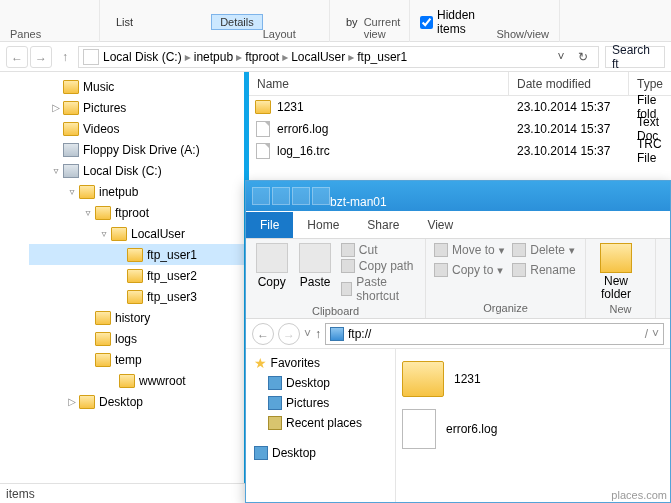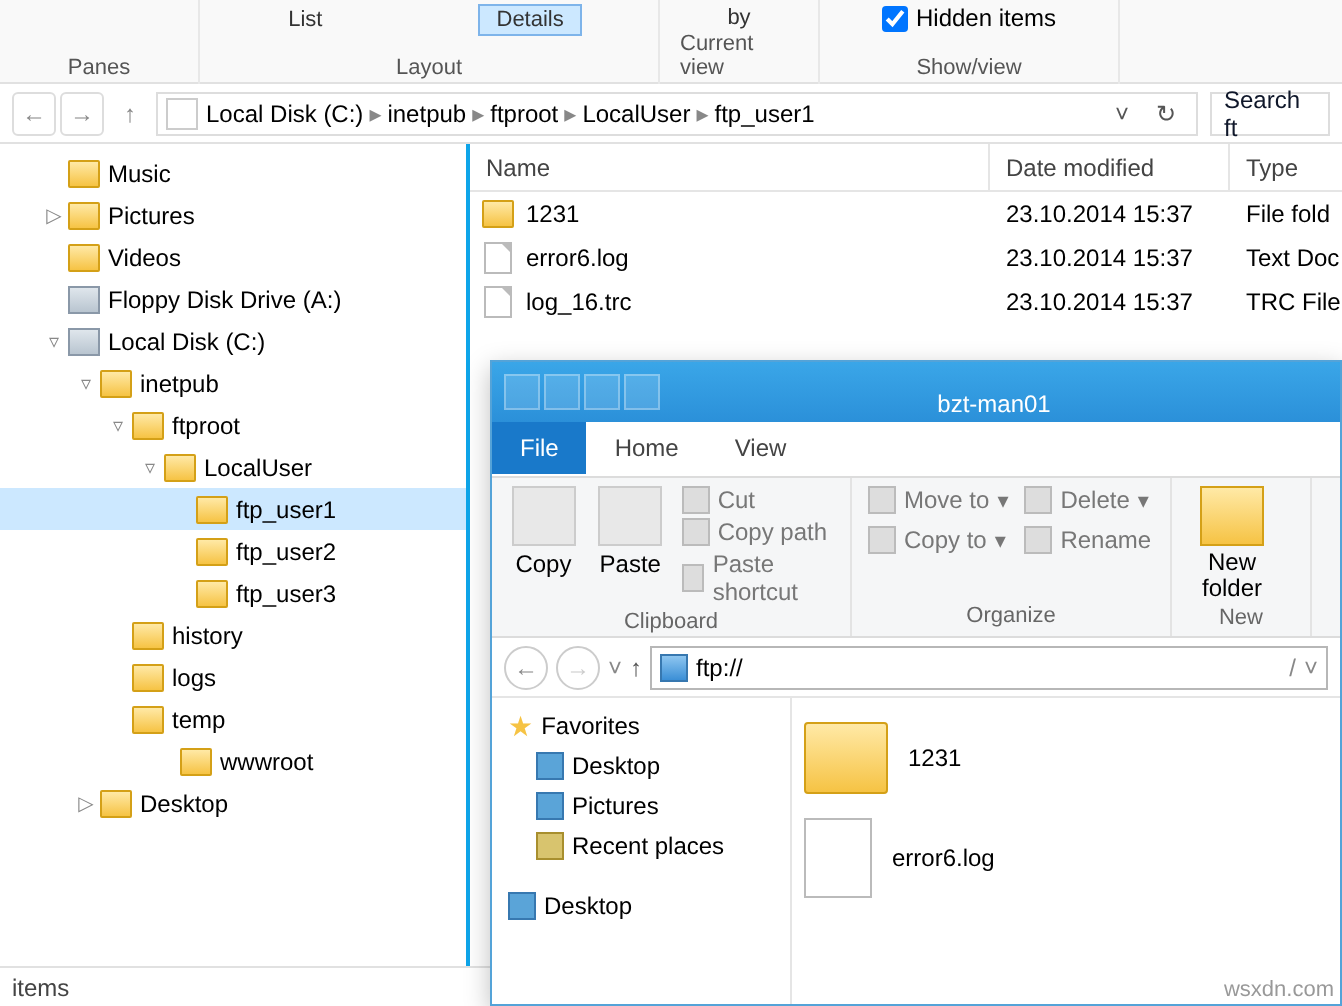--- a/index.html
+++ b/index.html
@@ -1,55 +1,55 @@
 <!DOCTYPE html>
 <html><head>
 <meta charset="utf-8">
 <style>
 *{box-sizing:border-box;margin:0;padding:0;font-family:"Segoe UI",Tahoma,sans-serif;font-size:12px;}
 body{background:#fff;width:671px;height:503px;overflow:hidden;position:relative;}
 .ribbon-top{height:42px;background:#f9f9f9;border-bottom:1px solid #e1e1e1;display:flex;align-items:flex-start;}
-.rt-group{display:flex;flex-direction:column;align-items:center;padding:0 10px;border-right:1px solid #e8e8e8;height:42px;}
+.rt-group{display:flex;flex-direction:row;align-items:center;padding:0 10px;border-right:1px solid #e8e8e8;height:42px;}
 .rt-label{font-size:11px;color:#555;margin-top:auto;padding-bottom:2px;}
 .rt-items{display:flex;align-items:center;gap:6px;padding-top:2px;}
 .rt-btn{font-size:11px;color:#333;padding:1px 6px;}
 .rt-hl{background:#cce8ff;border:1px solid #7eb4ea;padding:1px 8px;}
 .check{display:flex;align-items:center;gap:4px;}
 .check input{width:13px;height:13px;}
 .addr{height:30px;display:flex;align-items:center;padding:0 6px;border-bottom:1px solid #e1e1e1;}
 .addr .arrow{width:22px;height:22px;border:1px solid #ddd;border-radius:3px;display:flex;align-items:center;justify-content:center;color:#888;margin-right:2px;}
 .crumb{display:flex;align-items:center;flex:1;border:1px solid #ddd;height:22px;padding:0 4px;background:#fff;}
 .crumb .sep{color:#888;margin:0 3px;}
 .crumb .ico{width:16px;height:16px;background:#fff;border:1px solid #ccc;margin-right:4px;}
 .sbtn{width:22px;height:22px;display:flex;align-items:center;justify-content:center;color:#555;}
 .search{border:1px solid #ddd;height:22px;padding:0 6px;margin-left:6px;width:60px;color:#888;display:flex;align-items:center;}
 .main{display:flex;height:calc(100% - 72px - 20px);}
-.tree{width:235px;border-right:2px solid #0ea5e9;padding:4px 0;overflow:hidden;}
+.tree{width:235px;border-right:5px solid #0ea5e9;padding:4px 0;overflow:hidden;margin-left:29px;}
 .tn{display:flex;align-items:center;height:21px;padding-left:0;cursor:default;}
 .tn.sel{background:#cce8ff;}
 .tn .exp{width:14px;text-align:center;color:#888;font-size:10px;}
 .tn .ico-folder{width:16px;height:14px;background:linear-gradient(#ffe9a6,#f6c344);border:1px solid #d4a017;border-radius:1px;margin-right:4px;}
 .tn .ico-drive{width:16px;height:14px;background:linear-gradient(#dfe6ec,#b9c5d0);border:1px solid #8a98a8;margin-right:4px;}
 .list{flex:1;display:flex;flex-direction:column;}
 .cols{display:flex;height:24px;border-bottom:1px solid #e5e5e5;align-items:flex-start;color:#444;}
 .col{padding:0 8px;border-right:1px solid #e5e5e5;height:100%;display:flex;align-items:center;}
 .rows{flex:1;position:relative;}
 .row{display:flex;align-items:center;height:22px;}
 .row .ico-folder{width:16px;height:14px;background:linear-gradient(#ffe9a6,#f6c344);border:1px solid #d4a017;border-radius:1px;margin:0 6px;}
 .row .ico-file{width:14px;height:16px;background:#fff;border:1px solid #bbb;margin:0 7px;position:relative;}
 .row .ico-file::after{content:"";position:absolute;top:-1px;right:-1px;border:3px solid transparent;border-top-color:#bbb;border-right-color:#bbb;}
 .status{height:20px;border-top:1px solid #e1e1e1;padding:0 6px;display:flex;align-items:center;font-size:11px;color:#444;}
 
 
 .win2{position:absolute;left:245px;top:180px;width:426px;height:323px;border:1px solid #54a3d8;background:#fff;box-shadow:0 4px 12px rgba(0,0,0,.25);}
 .w2-titlebar{height:30px;background:linear-gradient(#3aa6e8,#2b90d9);display:flex;align-items:center;padding:0 6px;color:#fff;font-size:13px;}
-.w2-title{flex:1;text-align:center;margin-top:12px;}
+.w2-title{flex:1;margin-top:12px;}
 .w2-qat{display:flex;gap:2px;}
 .w2-qat .qi{width:18px;height:18px;background:rgba(255,255,255,.15);border:1px solid rgba(255,255,255,.3);}
-.w2-tabs{height:28px;background:#fff;border-bottom:1px solid #dcdcdc;display:flex;align-items:flex-start;}
+.w2-tabs{height:28px;background:#fff;border-bottom:1px solid #dcdcdc;display:flex;align-items:center;}
 .w2-tab{padding:6px 14px;color:#444;}
 .w2-tab.file{background:#1979ca;color:#fff;}
 .w2-ribbon{height:80px;background:#f5f6f7;border-bottom:1px solid #dcdcdc;display:flex;}
 .rg{display:flex;flex-direction:column;border-right:1px solid #e3e3e3;padding:4px 8px;}
 .rg-top{flex:1;display:flex;align-items:flex-start;gap:8px;}
 .rg-lbl{text-align:center;font-size:11px;color:#666;padding-top:2px;}
 .big-btn{display:flex;flex-direction:column;align-items:center;width:44px;}
 .big-ico{width:32px;height:30px;background:#e8e8e8;border:1px solid #ccc;margin-bottom:2px;}
 .big-ico.folder{background:linear-gradient(#ffe9a6,#f6c344);border-color:#d4a017;}
 .small-list{display:flex;flex-direction:column;gap:2px;color:#777;}
@@ -254,20 +254,21 @@
       <div class="qi"></div>
       <div class="qi"></div>
       <div class="qi"></div>
       <div class="qi"></div>
     </div>
     <div class="w2-title">bzt-man01</div>
   </div>
   <div class="w2-tabs">
     <div class="w2-tab file">File</div>
     <div class="w2-tab">Home</div>
+    <div class="w2-tab">Share</div>
     <div class="w2-tab">View</div>
   </div>
   <div class="w2-ribbon">
     <div class="rg" style="width:180px">
       <div class="rg-top">
         <div class="big-btn">
             <div class="big-ico"></div>
             <span>Copy</span>
           </div>
         <div class="big-btn">
@@ -361,13 +362,13 @@
           <span>1231</span>
         </div>
       <div class="tile">
           <div class="t-file"></div>
           <span>error6.log</span>
         </div>
     </div>
   </div>
 </div>
 
-<div class="wm">wsxdn.com</div>
+<div class="wm">places.com</div>
 
 </body></html>

